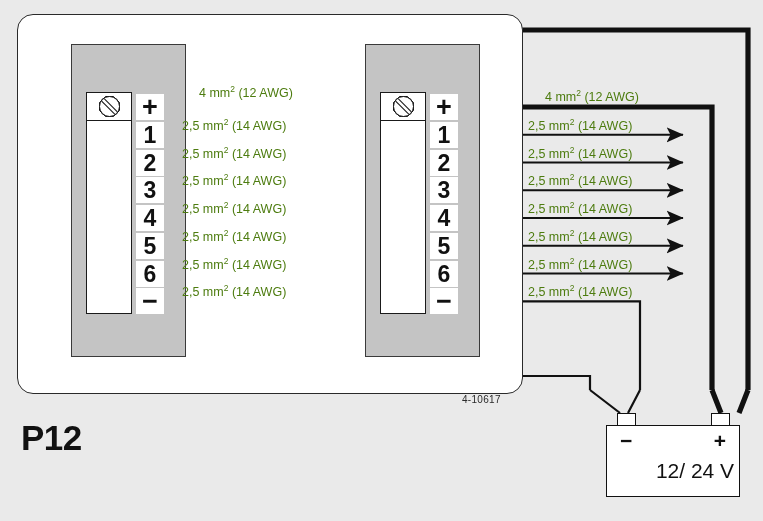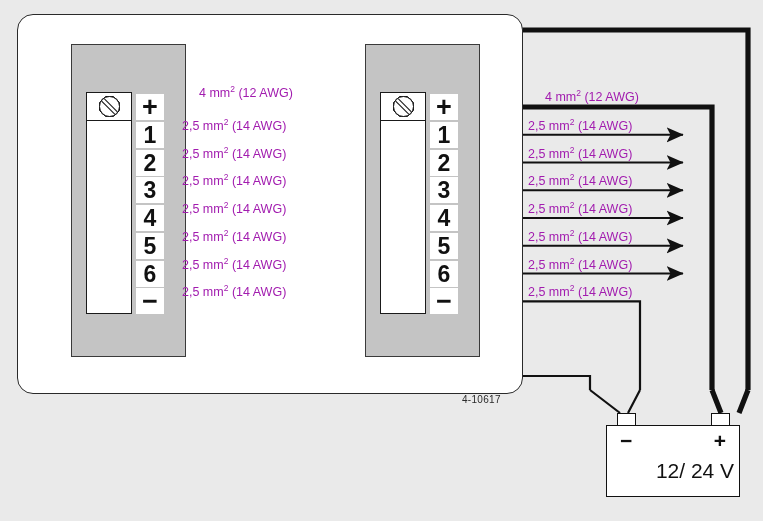--- a/index.html
+++ b/index.html
@@ -99,21 +99,21 @@
     color: #111;
     line-height: 1;
     font-family: "Liberation Sans", sans-serif;
   }
   .chip.sym { font-size: 27px; }
 
   
   .wlabel {
     position: absolute;
     font-size: 12.5px;
-    color: #a21caf;
+    color: #4d7c0f;
     white-space: nowrap;
     font-family: "Liberation Sans", sans-serif;
   }
   .wlabel sup { font-size: 8.5px; }
 
   
   .p12 {
     position: absolute;
     left: 21px; top: 418px;
     font-size: 35px;
@@ -305,20 +305,21 @@
   <div class="wlabel" style="left:528px; top:117px;">2,5 mm<sup>2</sup> (14 AWG)</div>
   <div class="wlabel" style="left:528px; top:145px;">2,5 mm<sup>2</sup> (14 AWG)</div>
   <div class="wlabel" style="left:528px; top:172px;">2,5 mm<sup>2</sup> (14 AWG)</div>
   <div class="wlabel" style="left:528px; top:200px;">2,5 mm<sup>2</sup> (14 AWG)</div>
   <div class="wlabel" style="left:528px; top:228px;">2,5 mm<sup>2</sup> (14 AWG)</div>
   <div class="wlabel" style="left:528px; top:256px;">2,5 mm<sup>2</sup> (14 AWG)</div>
   <div class="wlabel" style="left:528px; top:283px;">2,5 mm<sup>2</sup> (14 AWG)</div>
 
   <div class="refnum">4-10617</div>
 
+  <div class="p12">P12</div>
 
   <div class="bat-term neg"></div>
   <div class="bat-term pos"></div>
   <div class="battery">
     <span class="bat-minus">−</span>
     <span class="bat-plus">+</span>
     <div class="bat-v">12/ 24 V</div>
   </div>
 
 </div>

